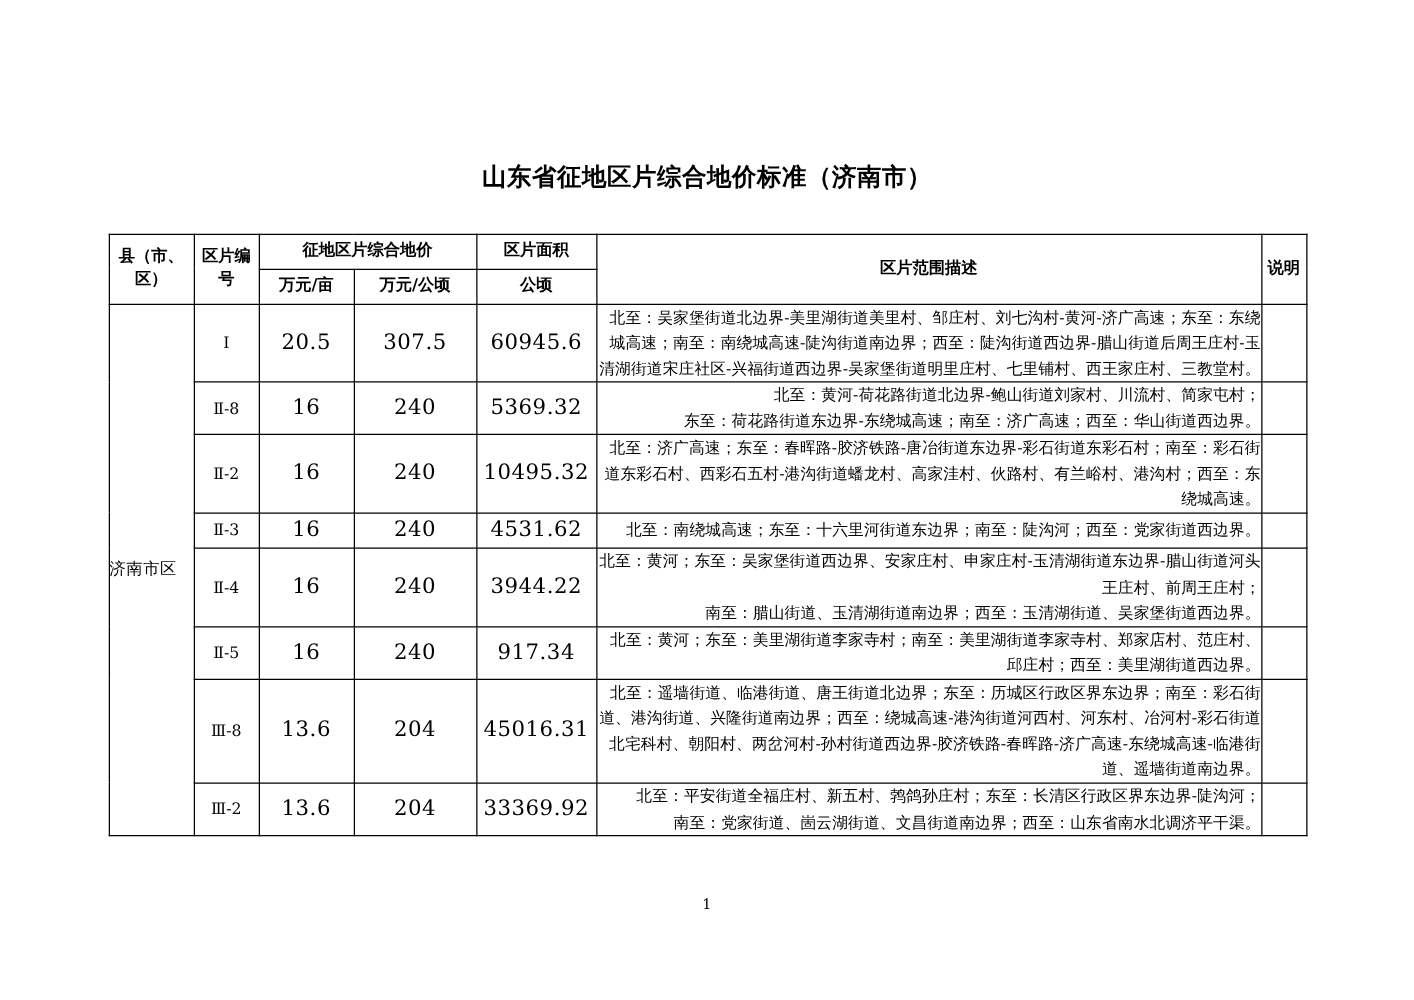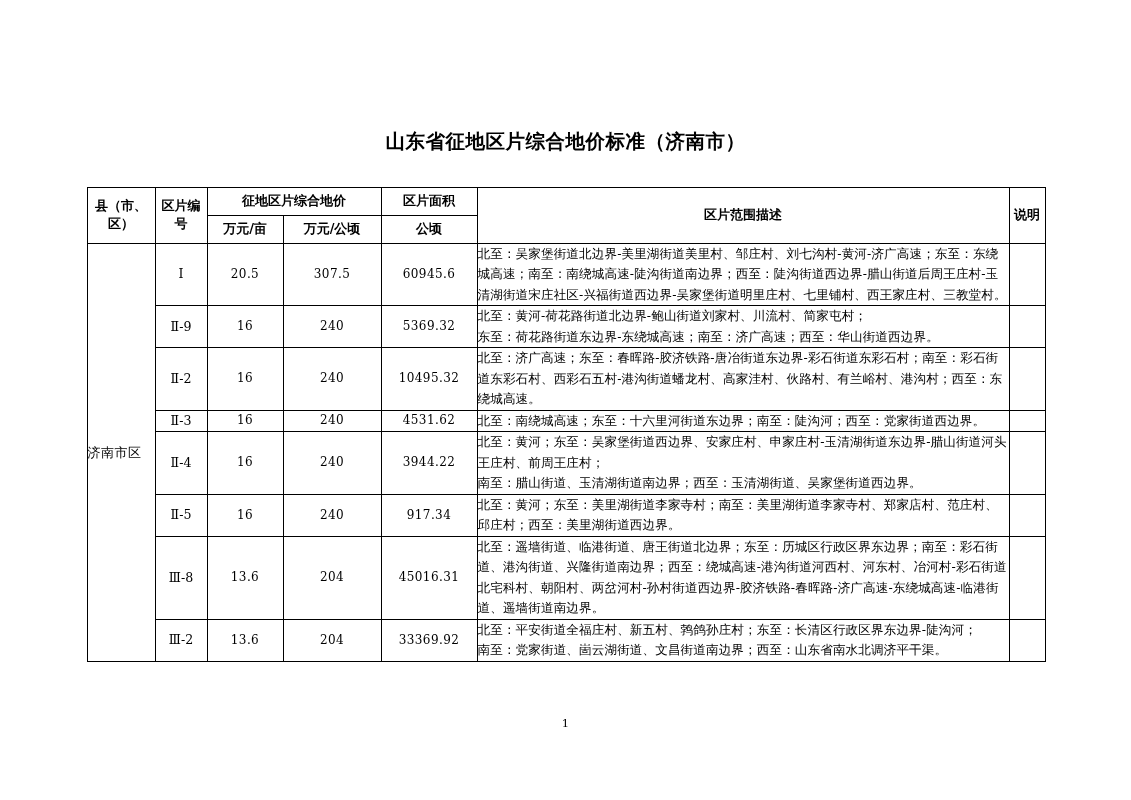--- a/index.html
+++ b/index.html
@@ -67,21 +67,21 @@
     line-height: 1.5;
   }
   td.zone-no {
     text-align: center;
     font-size: 12.6px;
     width: 52px;
     font-family: "DejaVu Serif", "Liberation Serif", serif;
   }
   td.num {
     text-align: center;
-    font-size: 12px;
+    font-size: 17px;
     font-family: "DejaVu Serif", "Liberation Serif", serif;
     letter-spacing: 0.4px;
   }
   td.desc {
     text-align: left;
     padding: 3px 5px 3px 6px;
     font-size: 12.6px;
     line-height: 1.63;
     letter-spacing: 0.1px;
   }
@@ -105,20 +105,21 @@
     left: 0;
     right: 0;
     top: 716px;
     text-align: center;
     font-size: 11.5px;
     font-family: "DejaVu Serif", "Liberation Serif", serif;
   }
   .desc p {
     margin: 0;
     padding: 0;
+    text-align: right;
   }
 </style>
 </head>
 <body>
 
 <div class="page">
 
   <h1 class="doc-title">山东省征地区片综合地价标准（济南市）</h1>
 
   <div class="table-wrap">
@@ -153,21 +154,21 @@
             <td class="zone-no">Ⅰ</td>
             <td class="num">20.5</td>
             <td class="num">307.5</td>
             <td class="num">60945.6</td>
             <td class="desc">
               <p>北至：吴家堡街道北边界-美里湖街道美里村、邹庄村、刘七沟村-黄河-济广高速；东至：东绕城高速；南至：南绕城高速-陡沟街道南边界；西至：陡沟街道西边界-腊山街道后周王庄村-玉清湖街道宋庄社区-兴福街道西边界-吴家堡街道明里庄村、七里铺村、西王家庄村、三教堂村。</p>
             </td>
             <td class="note"></td>
           </tr>
           <tr>
-            <td class="zone-no">Ⅱ-9</td>
+            <td class="zone-no">Ⅱ-8</td>
             <td class="num">16</td>
             <td class="num">240</td>
             <td class="num">5369.32</td>
             <td class="desc">
               <p>北至：黄河-荷花路街道北边界-鲍山街道刘家村、川流村、简家屯村；</p>
               <p>东至：荷花路街道东边界-东绕城高速；南至：济广高速；西至：华山街道西边界。</p>
             </td>
             <td class="note"></td>
           </tr>
           <tr>

